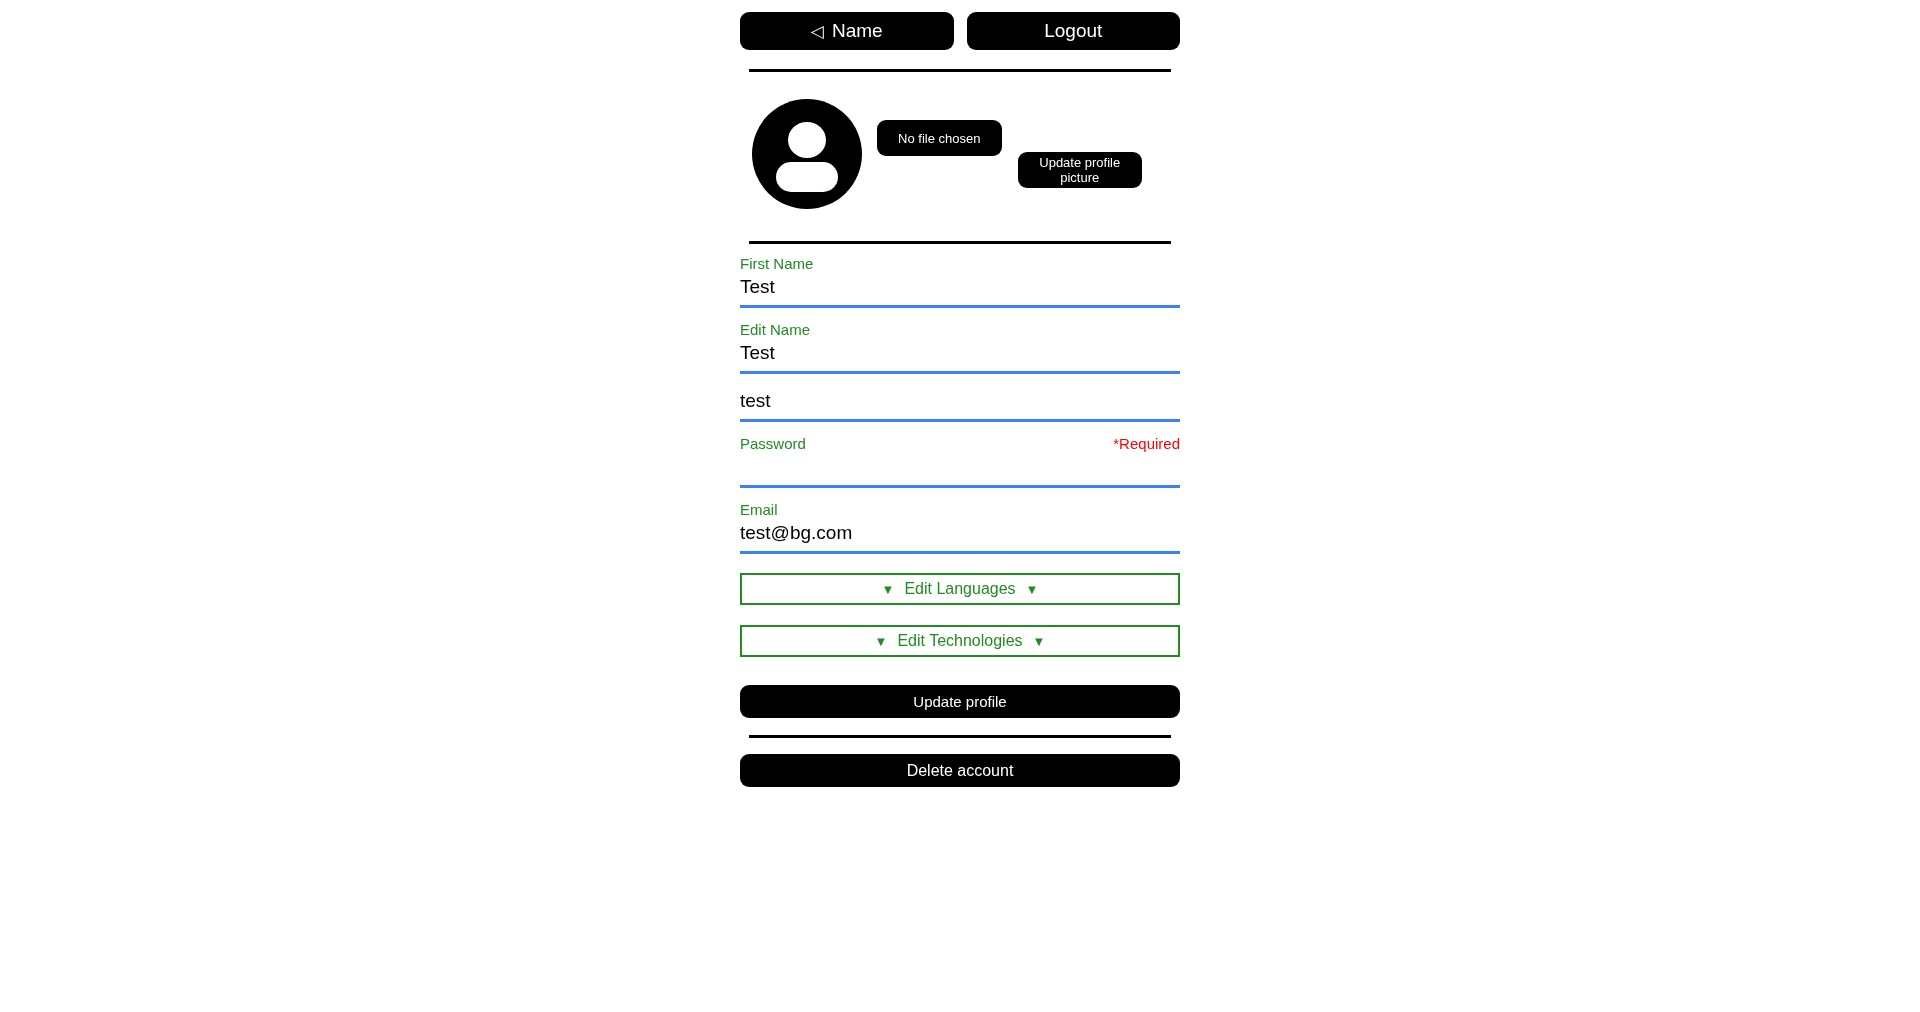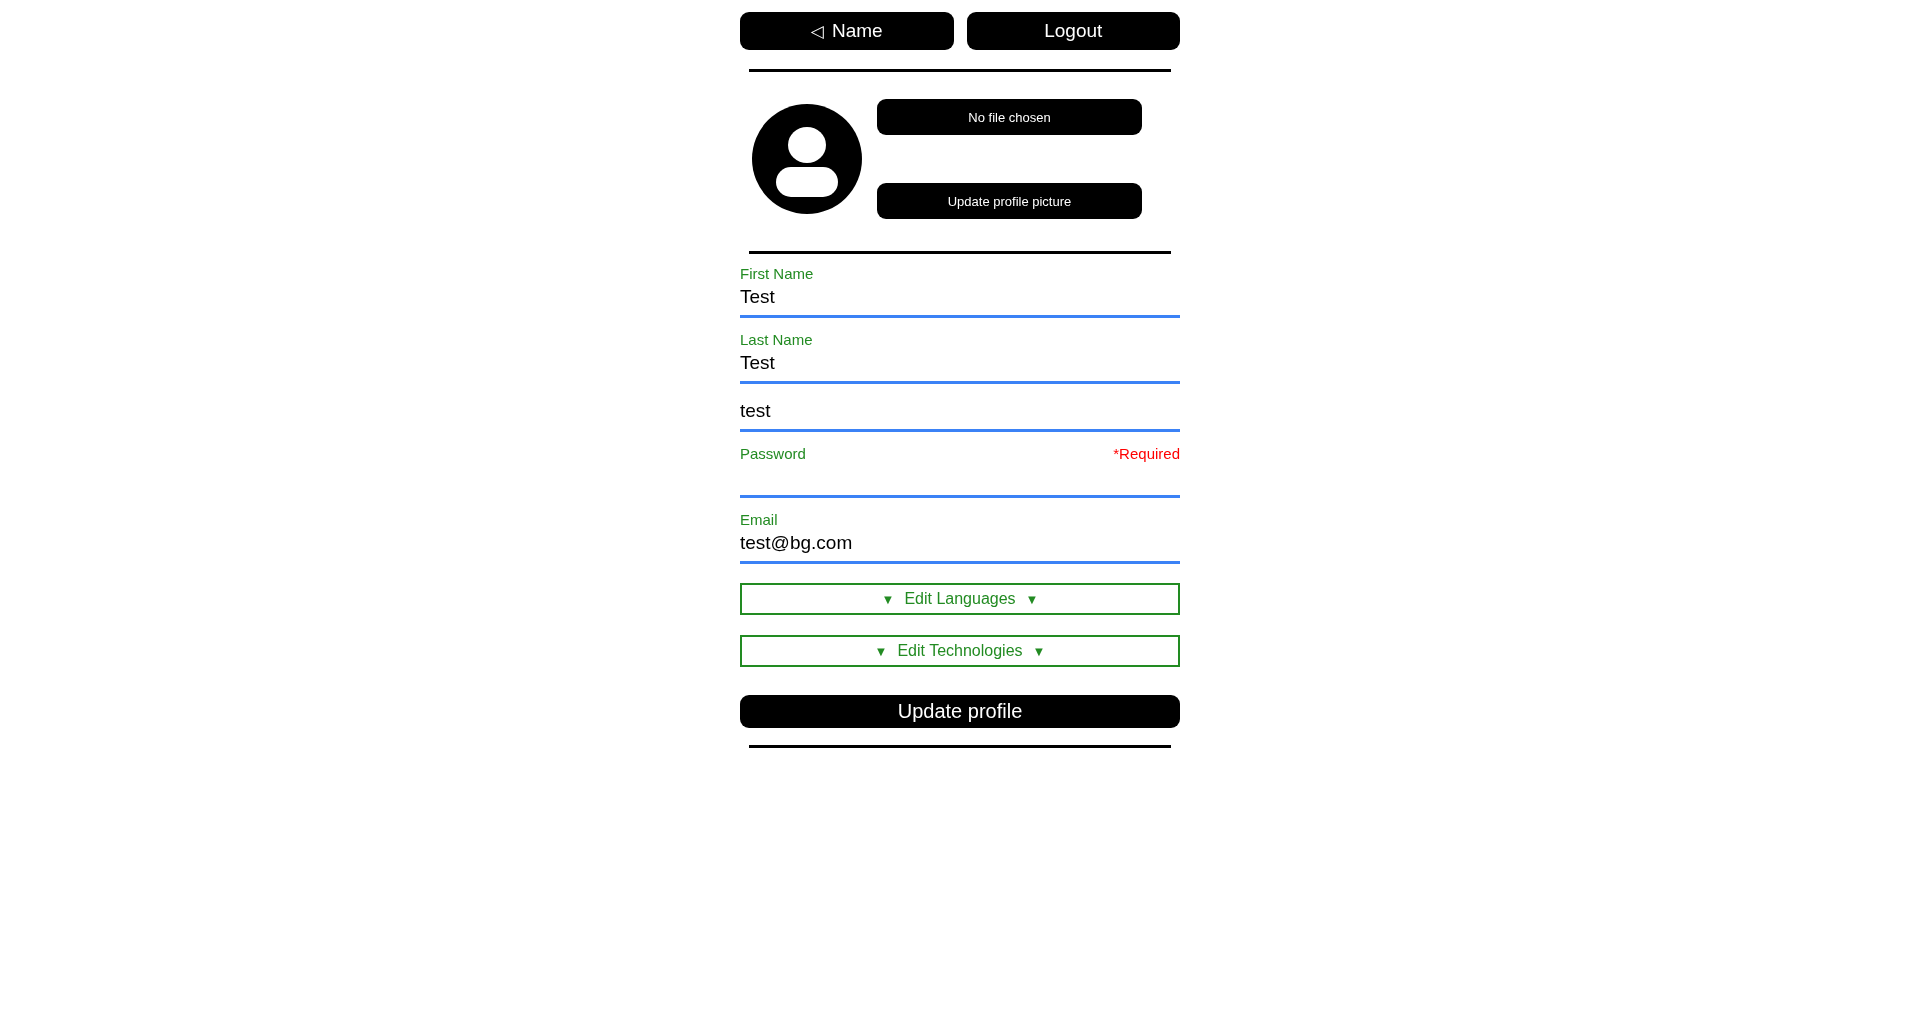--- a/index.html
+++ b/index.html
@@ -82,21 +82,21 @@
     position: absolute;
     left: 24px;
     top: 63px;
     width: 62px;
     height: 30px;
     border-radius: 16px;
     background: #ffffff;
   }
   .avatar-buttons {
     display: flex;
-    flex-direction: column;
+    flex-direction: row;
     gap: 16px;
     margin-left: 15px;
     width: 265px;
   }
   .file-btn { height: 36px; font-size: 13px; width: 100%; }
   .upd-pic-btn { height: 36px; font-size: 13px; width: 100%; margin-top: 32px; }
 
   
   .form { margin-top: 11px; }
   .field { margin-bottom: 13px; }
@@ -146,21 +146,21 @@
     gap: 10px;
   }
   .toggle-btn + .toggle-btn { margin-top: 20px; }
   .triangle-icon { font-size: 13px; line-height: 1; }
 
   
   .update-btn {
     width: 100%;
     height: 33px;
     margin-top: 28px;
-    font-size: 20px;
+    font-size: 15px;
   }
   .delete-btn {
     width: 100%;
     height: 33px;
     margin-top: 16px;
     font-size: 16px;
   }
 </style>
 </head>
 <body>
@@ -201,21 +201,21 @@
 
       <div class="field">
         <div class="field-label-row">
           <span class="field-label">First Name</span>
         </div>
         <input type="text" class="field-input" value="Test" style="">
       </div>
 
       <div class="field">
         <div class="field-label-row">
-          <span class="field-label">Last Name</span>
+          <span class="field-label">Edit Name</span>
         </div>
         <input type="text" class="field-input" value="Test" style="">
       </div>
 
       <div class="field">
         <input type="text" class="field-input" value="test" style="">
       </div>
 
       <div class="field">
         <div class="field-label-row">
@@ -244,15 +244,18 @@
         <span class="triangle-icon">▼</span>
       </button>
 
       <button class="btn-black update-btn">
         <span>Update profile</span>
       </button>
     </div>
 
     <hr class="divider before-delete">
 
+    <button class="btn-black delete-btn">
+      <span>Delete account</span>
+    </button>
 
   </div>
 </div>
 
 </body></html>

